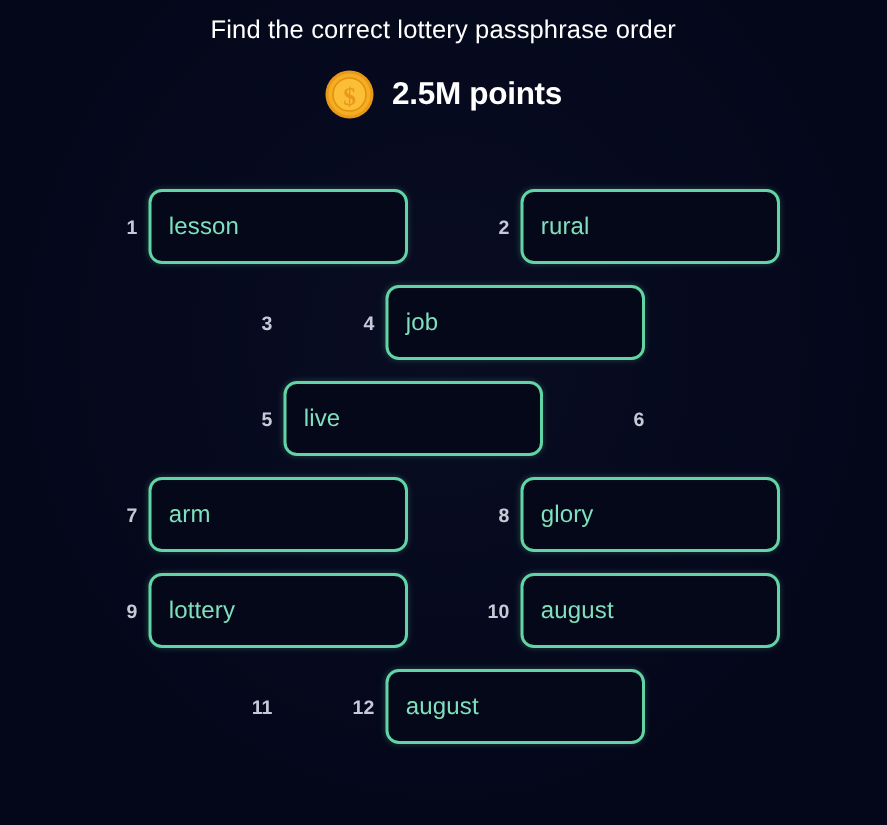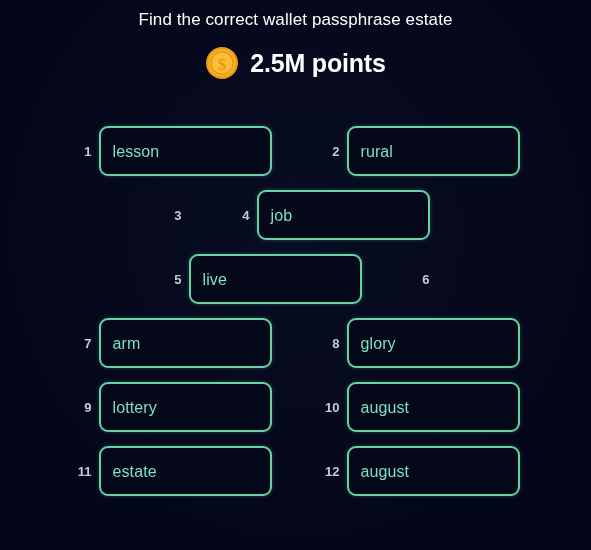--- a/index.html
+++ b/index.html
@@ -46,21 +46,21 @@
   .coin {
     width: 34px;
     height: 34px;
     flex: 0 0 34px;
     position: relative;
     display: block;
   }
   .coin svg { display:block; width:34px; height:34px; }
   .points-text {
     color: #ffffff;
-    font-size: 25px;
+    font-size: 21px;
     font-weight: bold;
     line-height: 30px;
     letter-spacing: -0.2px;
     white-space: nowrap;
   }
 
   
   .grid {
     position: absolute;
     left: 0;
@@ -109,21 +109,21 @@
     letter-spacing: 0.1px;
     white-space: nowrap;
   }
 </style>
 </head>
 <body>
 
 <div id="app">
 
   <div class="header">
-    <div class="title">Find the correct wallet passphrase estate</div>
+    <div class="title">Find the correct lottery passphrase order</div>
 
     <div class="points-row">
       <span class="coin">
         <svg viewBox="0 0 34 34" xmlns="http://www.w3.org/2000/svg">
           <circle cx="17" cy="17" r="16" fill="#e8991a"></circle>
           <circle cx="17" cy="17" r="14" fill="#f5ad22"></circle>
           <circle cx="17" cy="17" r="11" fill="#fbbe36"></circle>
           <circle cx="17" cy="17" r="11" fill="none" stroke="#e0920f" stroke-width="1"></circle>
           <text x="17" y="24" text-anchor="middle" font-family="Liberation Serif, serif" font-size="17" font-weight="bold" fill="#e8991a">$</text>
         </svg>
@@ -199,23 +199,20 @@
         <span class="num">10</span>
         <div class="word-box">
           <span class="word">august</span>
         </div>
       </div>
     </div>
 
     <div class="row">
       <div class="cell">
         <span class="num">11</span>
-        <div class="word-box">
-          <span class="word">estate</span>
-        </div>
       </div>
       <div class="cell">
         <span class="num">12</span>
         <div class="word-box">
           <span class="word">august</span>
         </div>
       </div>
     </div>
 
   </div>

